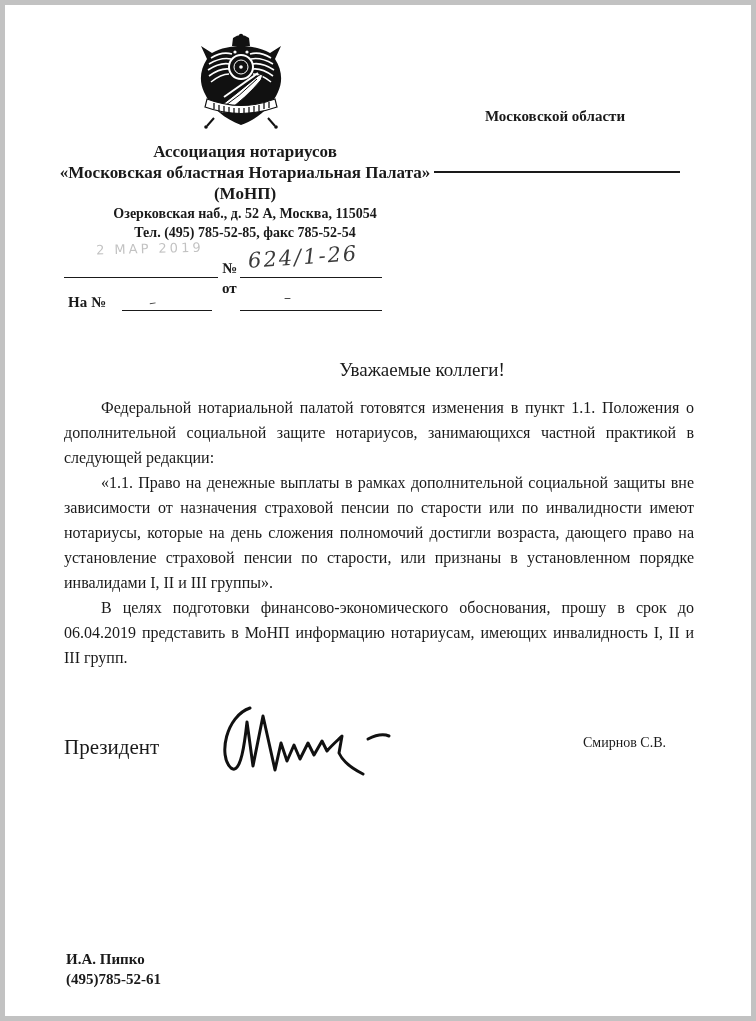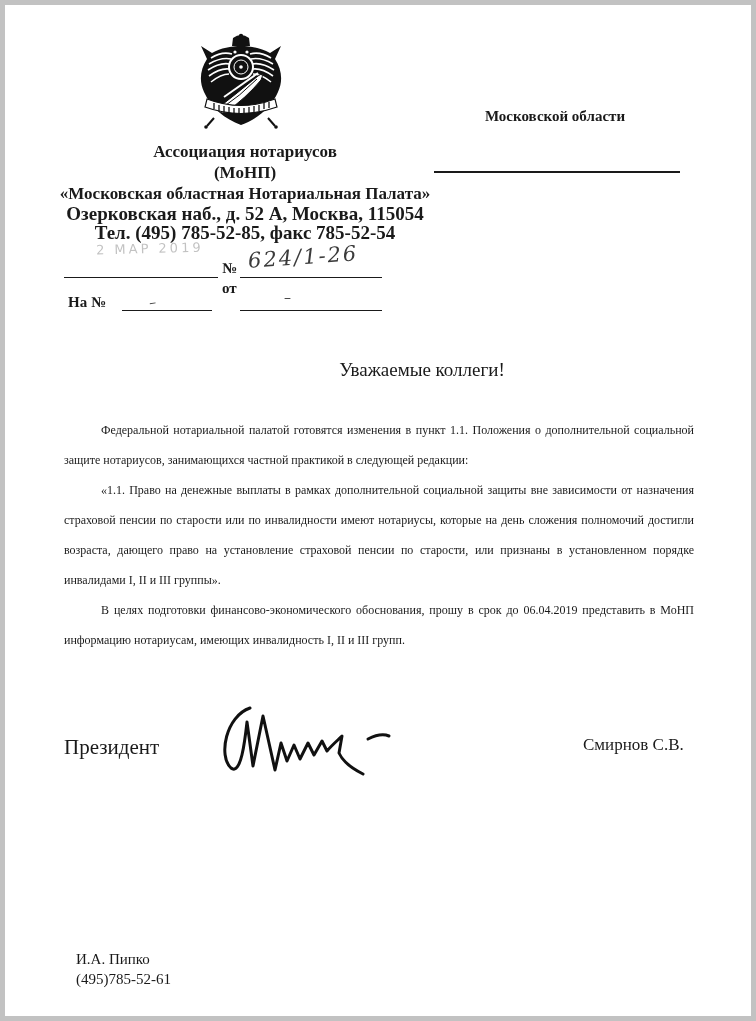--- a/index.html
+++ b/index.html
@@ -19,21 +19,21 @@
 
   
   .emblem { position:absolute; left:188px; top:33px; width:106px; height:97px; }
 
   
   .org-block {
     position:absolute; left:50px; top:141px; width:390px;
     text-align:center; font-weight:bold;
   }
   .org-main { font-size:17px; line-height:21px; }
-  .org-sub  { font-size:19px; line-height:19px; }
+  .org-sub  { font-size:14px; line-height:19px; }
   .email-link { text-decoration:underline; }
 
   
   .recipient {
     position:absolute; left:430px; top:106px; width:250px;
     text-align:center; font-weight:bold; font-size:15px; line-height:21px;
   }
   .recipient-line {
     position:absolute; left:434px; top:171px; width:246px;
     height:0; border-bottom:2px solid #1a1a1a;
@@ -71,33 +71,33 @@
   .reply-dash { left:149px; top:294px; transform:rotate(-8deg); }
   .from-dash  { left:284px; top:289px; }
 
   
   .salutation {
     position:absolute; left:0; top:359px; width:756px;
     text-align:center; font-size:19px;padding-left:44px;
   }
   .body-text {
     position:absolute; left:64px; top:395px; width:630px;
-    font-size:12px; line-height:30px; text-align:justify;margin-top:20px;
+    font-size:16px; line-height:25px; text-align:justify;
   }
   .body-text p { margin:0; text-indent:37px; }
 
   
   .sign-title { position:absolute; left:64px;  top:735px; font-size:21px; }
-  .sign-name  { position:absolute; left:583px; top:735px; font-size:17px; }
+  .sign-name  { position:absolute; left:583px; top:735px; font-size:14px; }
   .signature-scrawl { position:absolute; left:212px; top:698px; width:180px; height:88px; }
 
   
   .footer {
-    position:absolute; left:76px; top:949px;
-    font-size:15px; line-height:20px;
+    position:absolute; left:66px; top:949px;
+    font-size:15px; line-height:20px;font-weight:bold;
   }
 </style>
 </head>
 <body>
 
 <div class="page">
   <div class="frame"></div>
 
   <div class="emblem">
     <svg viewBox="0 0 106 97" width="106" height="97" xmlns="http://www.w3.org/2000/svg">
@@ -149,22 +149,22 @@
       </g>
 
       <path d="M26,85 L19,93 M80,85 L87,93" stroke="#111" stroke-width="2"></path>
       <circle cx="18" cy="94" r="1.8" fill="#111"></circle>
       <circle cx="88" cy="94" r="1.8" fill="#111"></circle>
     </svg>
   </div>
 
   <div class="org-block">
     <div class="org-main">Ассоциация нотариусов</div>
+    <div class="org-main">«Московская областная Нотариальная Палата»</div>
     <div class="org-main">(МоНП)</div>
-    <div class="org-main">«Московская областная Нотариальная Палата»</div>
     <div class="org-sub">Озерковская наб., д. 52 А, Москва, 115054</div>
     <div class="org-sub">Тел. (495) 785-52-85, факс 785-52-54</div>
   </div>
 
   <div class="recipient">
     <div>Московской области</div>
   </div>
   <div class="recipient-line"></div>
 
   <div class="stamp-date">2 МАР 2019</div>

